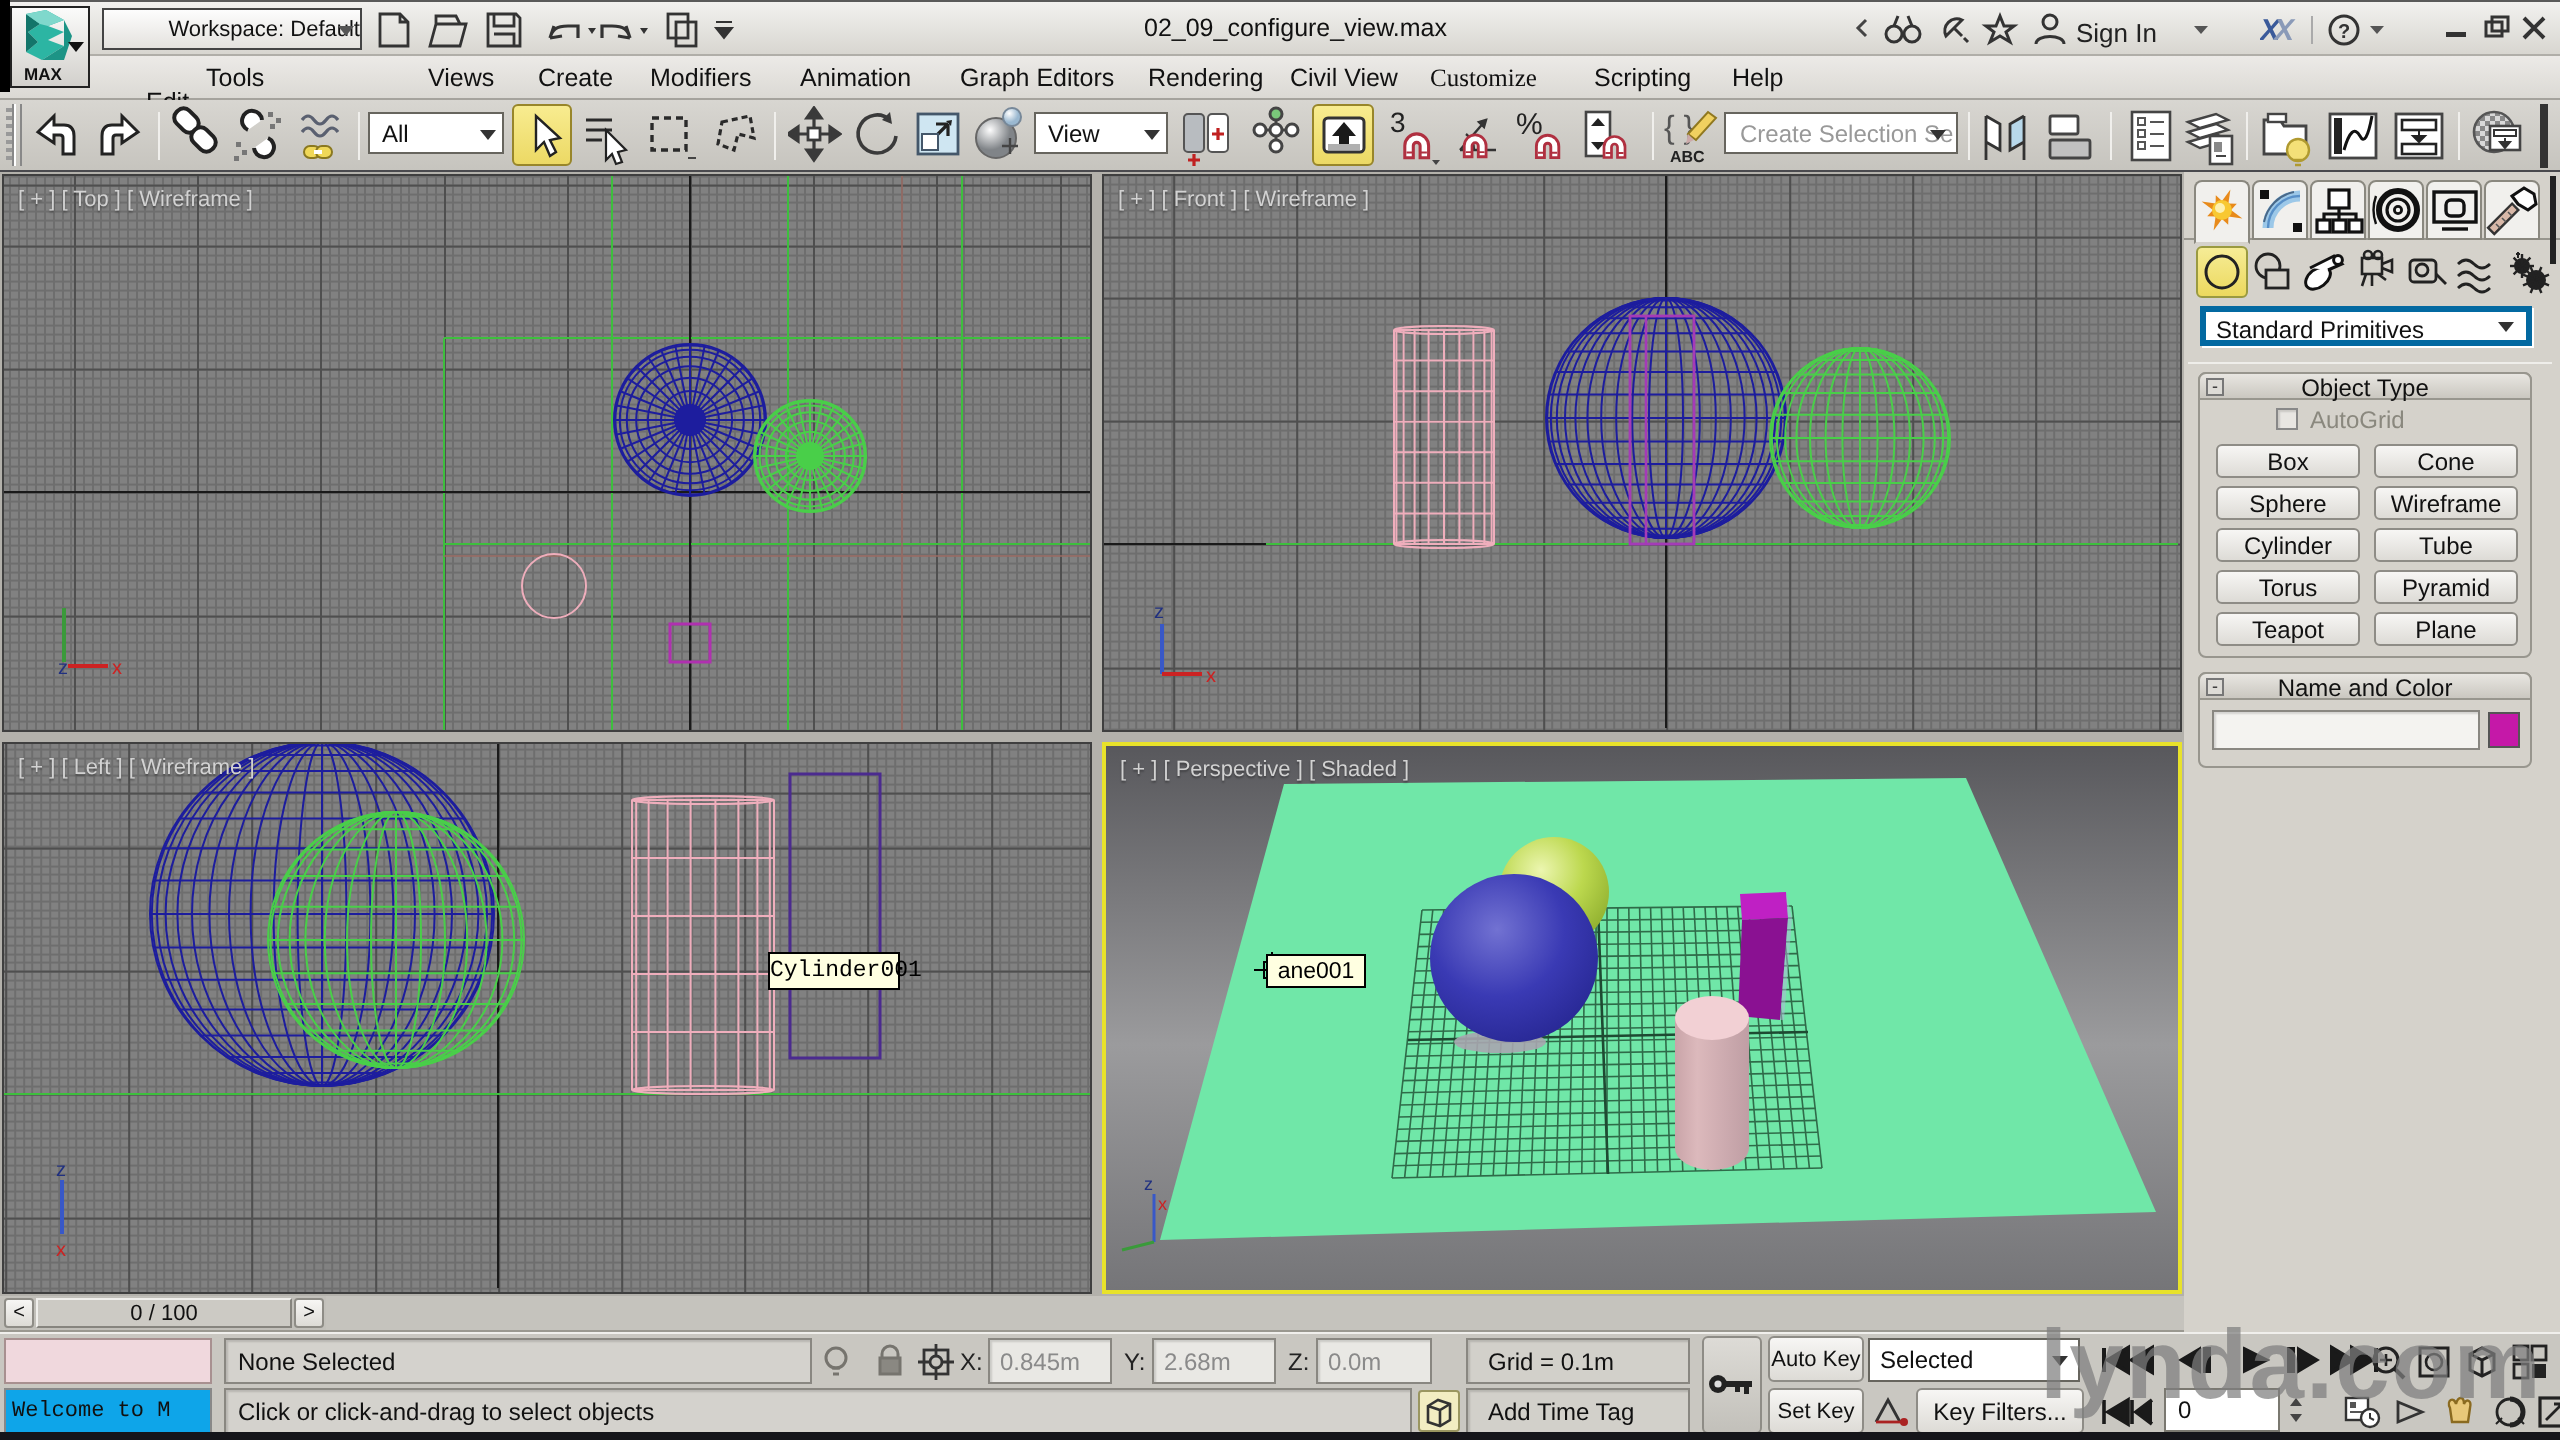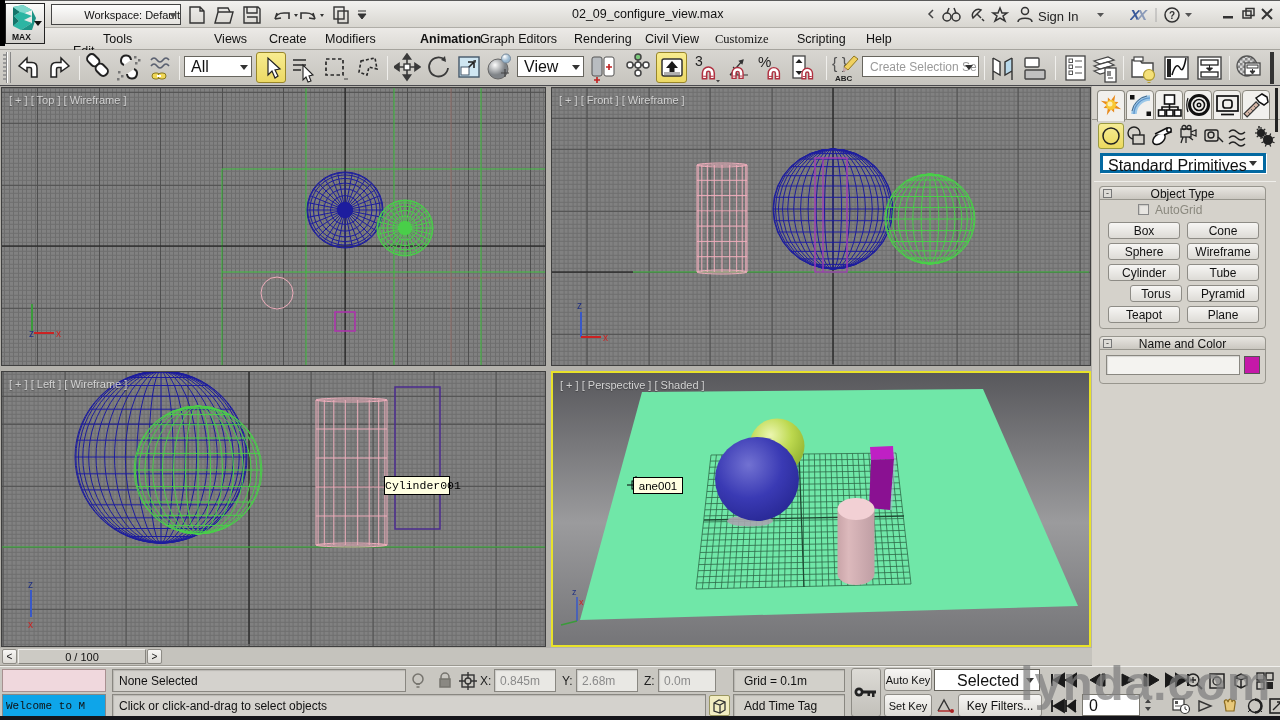--- a/index.html
+++ b/index.html
@@ -6,21 +6,21 @@
 .vp { position:absolute; background-color:#818181;
   background-image:
     repeating-linear-gradient(to right, #4f4f4f 0, #4f4f4f 1px, transparent 1px, transparent 61.6px),
     repeating-linear-gradient(to bottom, #4f4f4f 0, #4f4f4f 1px, transparent 1px, transparent 61.6px),
     repeating-linear-gradient(to right, #6e6e6e 0, #6e6e6e 1px, transparent 1px, transparent 4.4px),
     repeating-linear-gradient(to bottom, #6e6e6e 0, #6e6e6e 1px, transparent 1px, transparent 4.4px);
   border:1px solid #3f3f3f; }
 .vplabel { position:absolute; left:7px; top:6px; color:#d2d2d2; font-size:11px; text-shadow:0 1px 1px #00000055; }
 .btn { position:absolute; background:linear-gradient(#f7f6f4,#dddbd6); border:1px solid #8e8c86; border-radius:3px; font-size:12px; color:#111; text-align:center; }
 .fld { position:absolute; background:#d4d2cd; border:1px solid #898781; box-shadow:inset 1px 1px 1px #00000022; font-size:12px; color:#111; }
-.combo { position:absolute; background:#fff; border:1px solid #7a7870; font-size:16px; color:#111; }
+.combo { position:absolute; background:#fff; border:1px solid #7a7870; font-size:12px; color:#111; }
 .carr { position:absolute; right:3px; top:50%; margin-top:-2px; width:0; height:0; border-left:4px solid transparent; border-right:4px solid transparent; border-top:5px solid #333; }
 .sep { position:absolute; width:1px; background:#9a988f; border-right:1px solid #f0efec; }
 </style></head><body>
 
 <div class="abs" style="left:0;top:0;width:1280px;height:28px;background:linear-gradient(#f2f1ef,#d8d6d0);border-top:1px solid #5a5a5a;border-bottom:1px solid #b0aea8;"></div>
 
 <div class="abs" style="left:0;top:0;width:5px;height:46px;background:#000;z-index:6;"></div>
 <div class="abs" style="left:5px;top:3px;width:40px;height:41px;background:linear-gradient(#fbfbfa,#d2d0cc);border:1.5px solid #222;z-index:5;">
 <svg width="37" height="38" viewBox="0 0 37 38">
 <polygon points="7,3 17,1 26,6 18,9 26,12 18,16 26,19 15,26 7,22 13,17 8,12 14,8" fill="#2cb5a3"></polygon>
@@ -81,21 +81,21 @@
 </svg>
 
 <div class="abs" style="left:0;top:28px;width:1280px;height:22px;background:linear-gradient(#eceae7,#dbd9d4);border-bottom:1px solid #a5a39d;"></div>
 <div class="abs" style="top:32px;left:0;width:1280px;height:16px;font-size:12.5px;color:#111;">
 <span class="abs" style="left:73px;margin-top:12px;">Edit</span>
     <span class="abs" style="left:103px;">Tools</span>
     <span class="abs" style="left:160px;margin-top:24px;">Group</span>
     <span class="abs" style="left:214px;">Views</span>
     <span class="abs" style="left:269px;">Create</span>
     <span class="abs" style="left:325px;">Modifiers</span>
-    <span class="abs" style="left:420px;font-weight:bold;">Animation</span>
+    <span class="abs" style="left:400px;">Animation</span>
     <span class="abs" style="left:480px;">Graph Editors</span>
     <span class="abs" style="left:574px;">Rendering</span>
     <span class="abs" style="left:645px;">Civil View</span>
     <span class="abs" style="left:715px;font-family:Liberation Serif, serif;">Customize</span>
     <span class="abs" style="left:797px;">Scripting</span>
     <span class="abs" style="left:866px;">Help</span>
 </div>
 
 <div class="abs" style="left:0;top:50px;width:1280px;height:36px;background:linear-gradient(#d8d6d1,#c6c4be);border-bottom:1px solid #8a8880;"></div>
 <div class="abs" style="left:3px;top:54px;width:3px;height:28px;background:repeating-linear-gradient(to bottom,#999 0,#999 2px,transparent 2px,transparent 4px);"></div>
@@ -824,21 +824,21 @@
     <div class="abs" style="left:11px;top:103px;width:9px;height:9px;background:#dddbd6;border:1px solid #777;font-size:9px;line-height:7px;text-align:center;color:#333;">-</div>
     <div class="abs" style="left:7px;top:101px;width:167px;height:13px;text-align:center;font-size:12px;color:#111;">Object Type</div>
     <div class="abs" style="left:46px;top:118px;width:11px;height:11px;background:#e8e6e2;border:1px solid #888;box-shadow:inset 1px 1px 1px #0002;"></div>
     <div class="abs" style="left:63px;top:117px;font-size:12px;color:#8a887e;">AutoGrid</div>
     <div class="btn" style="left:16px;top:136px;width:72px;height:17px;line-height:16px;">Box</div>
     <div class="btn" style="left:95px;top:136px;width:72px;height:17px;line-height:16px;">Cone</div>
     <div class="btn" style="left:16px;top:157px;width:72px;height:17px;line-height:16px;">Sphere</div>
     <div class="btn" style="left:95px;top:157px;width:72px;height:17px;line-height:16px;">Wireframe</div>
     <div class="btn" style="left:16px;top:178px;width:72px;height:17px;line-height:16px;">Cylinder</div>
     <div class="btn" style="left:95px;top:178px;width:72px;height:17px;line-height:16px;">Tube</div>
-    <div class="btn" style="left:16px;top:199px;width:52px;height:17px;line-height:16px;margin-left:22px;">Torus</div>
+    <div class="btn" style="left:16px;top:199px;width:72px;height:17px;line-height:16px;">Torus</div>
     <div class="btn" style="left:95px;top:199px;width:72px;height:17px;line-height:16px;">Pyramid</div>
     <div class="btn" style="left:16px;top:220px;width:72px;height:17px;line-height:16px;">Teapot</div>
     <div class="btn" style="left:95px;top:220px;width:72px;height:17px;line-height:16px;">Plane</div>
     <div class="abs" style="left:7px;top:250px;width:167px;height:48px;border:1px solid #98968e;border-radius:4px;"></div>
     <div class="abs" style="left:7px;top:250px;width:167px;height:14px;background:linear-gradient(#e8e6e1,#cac7c0);border:1px solid #98968e;border-radius:4px 4px 0 0;"></div>
     <div class="abs" style="left:11px;top:253px;width:9px;height:9px;background:#dddbd6;border:1px solid #777;font-size:9px;line-height:7px;text-align:center;color:#333;">-</div>
     <div class="abs" style="left:7px;top:251px;width:167px;height:13px;text-align:center;font-size:12px;color:#111;">Name and Color</div>
     <div class="fld" style="left:14px;top:269px;width:134px;height:20px;background:#f4f3f0;"></div>
     <div class="abs" style="left:152px;top:270px;width:16px;height:18px;background:#c518a8;border:1px solid #555;"></div>
     <div class="abs" style="left:183px;top:2px;width:3px;height:44px;background:#222;"></div>
@@ -888,21 +888,21 @@
     <g fill="#222">
       <circle cx="6" cy="10" r="4.5"></circle>
       <rect x="9" y="8.5" width="14" height="3"></rect>
       <rect x="19" y="11" width="2.5" height="4"></rect>
       <rect x="14.5" y="11" width="2.5" height="3"></rect>
     </g>
     <circle cx="6" cy="10" r="1.8" fill="#ddd"></circle>
   </svg>
 <div class="btn" style="left:884px;top:668px;width:48px;height:23px;line-height:22px;font-size:11px;">Auto Key</div>
 <div class="btn" style="left:884px;top:694px;width:48px;height:23px;line-height:22px;font-size:11px;">Set Key</div>
-<div class="combo" style="left:934px;top:669px;width:106px;height:22px;line-height:21px;padding-left:22px;border:1px solid #67655e;">Selected<span class="carr" style="right:5px;"></span></div>
+<div class="combo" style="left:934px;top:669px;width:106px;height:22px;line-height:21px;padding-left:5px;border:1px solid #67655e;">Selected<span class="carr" style="right:5px;"></span></div>
 <svg class="abs" style="left:936px;top:697px" width="20" height="18" viewBox="0 0 20 18">
     <path d="M2,14 L8,3 L14,14" stroke="#333" fill="none" stroke-width="1.4"></path>
     <path d="M2,14 h14" stroke="#a22" stroke-width="1.4"></path>
     <circle cx="16" cy="14" r="2" fill="#a22"></circle>
   </svg>
 <div class="btn" style="left:958px;top:694px;width:84px;height:23px;line-height:22px;">Key Filters...</div>
 <svg class="abs" style="left:1048px;top:670px" width="150" height="20" viewBox="0 0 150 20">
     <g fill="#1a1a1a" stroke="#1a1a1a">
       <path d="M4,4 v12 M16,4 l-10,6 10,6 z M28,4 l-10,6 10,6 z" stroke-width="2"></path>
       <path d="M52,4 l-10,6 10,6 z M54,4 h3 v12 h-3 z"></path>

